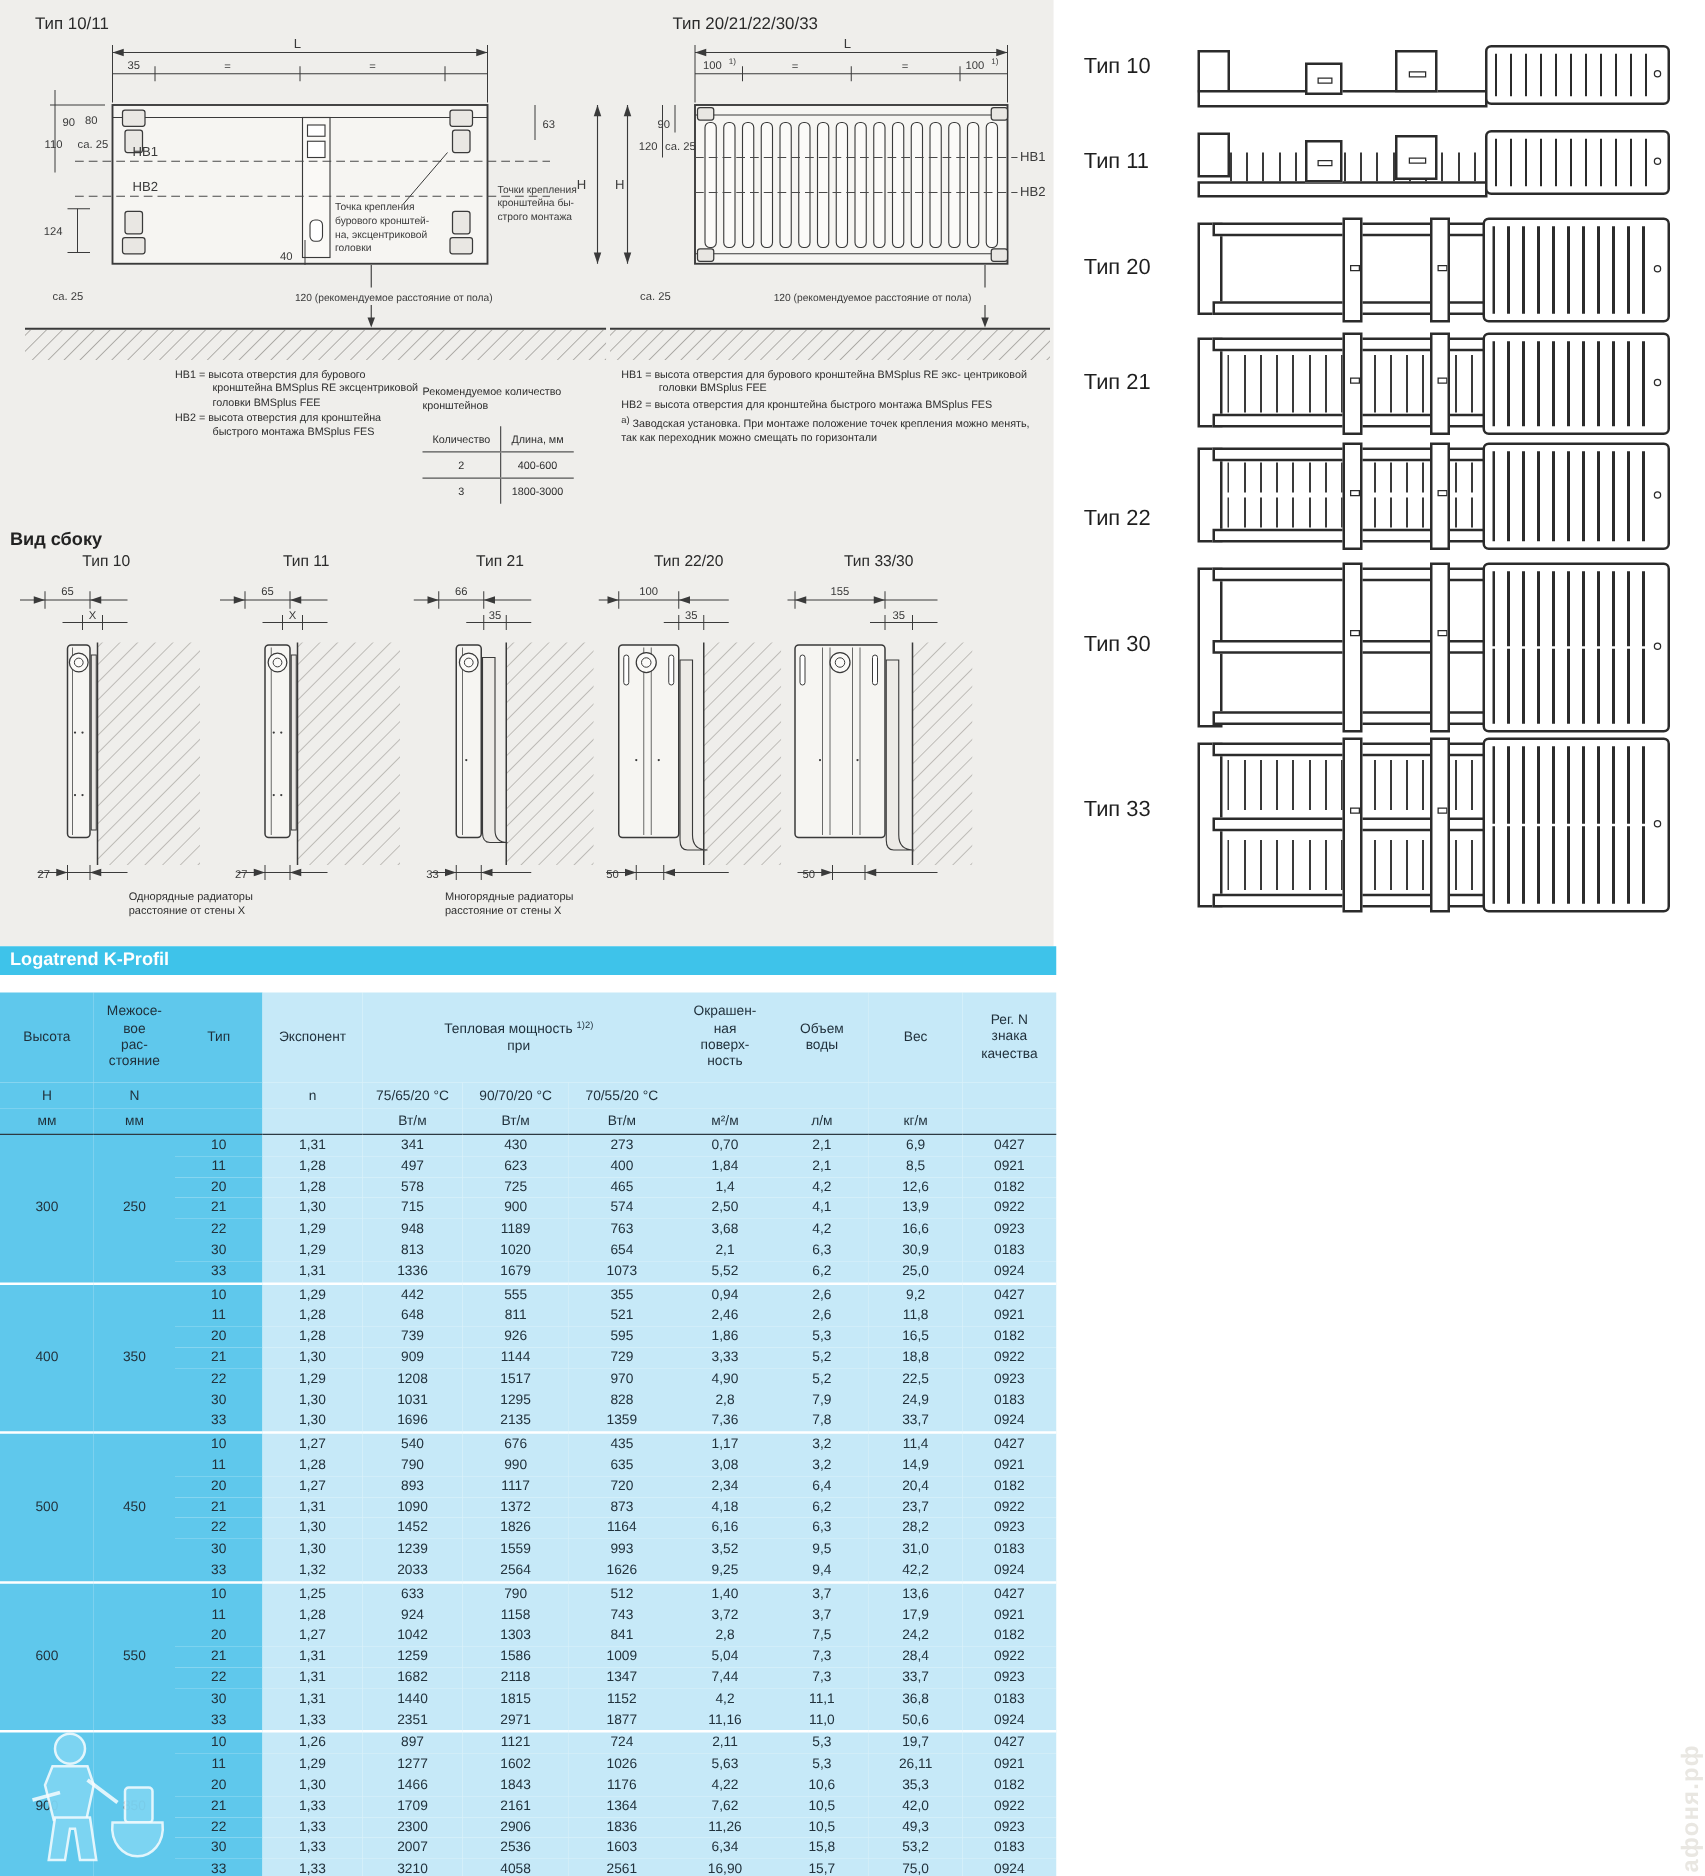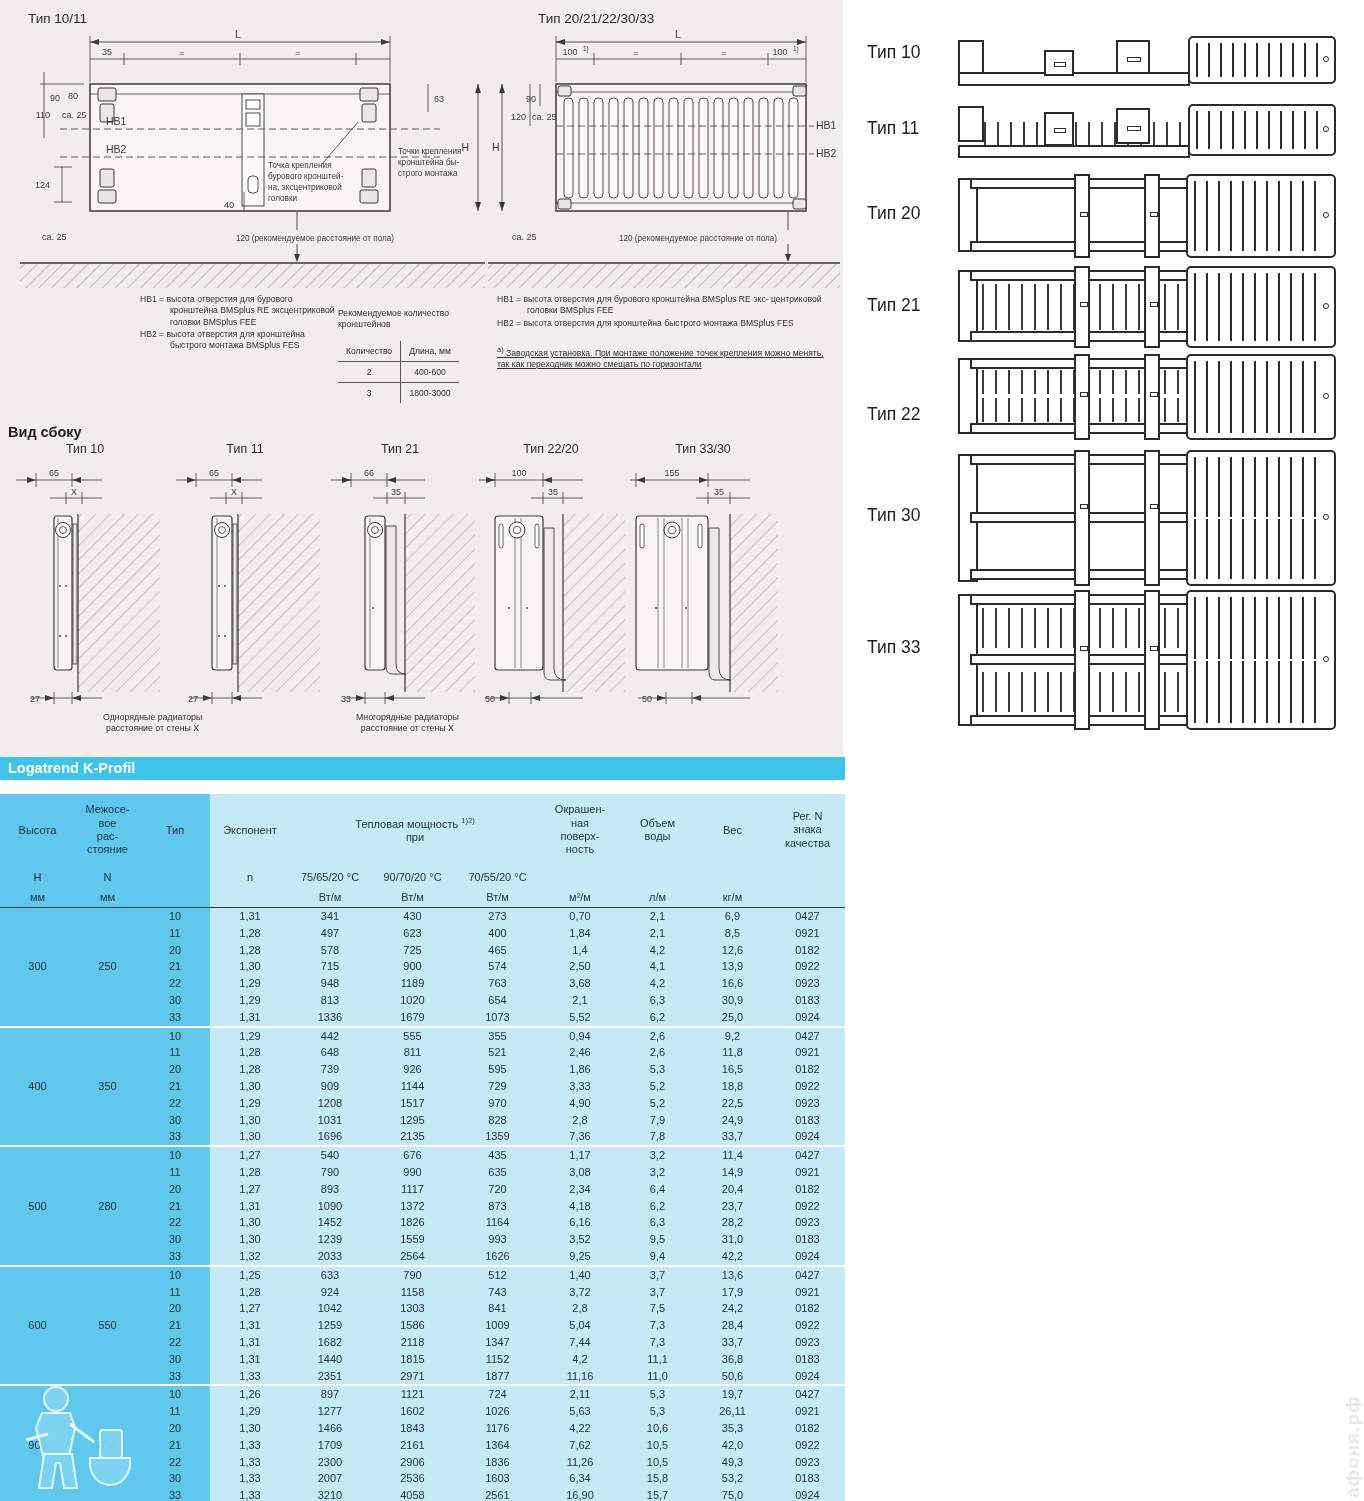--- a/index.html
+++ b/index.html
@@ -8,30 +8,30 @@
   .abs{position:absolute;}
   
   #draw-panel{position:absolute;left:0;top:0;width:843px;height:757px;background:#efeeeb;}
   .dwg-title{position:absolute;font-size:13.5px;color:#2b2b2b;}
   svg text{font-family:"Liberation Sans",sans-serif;font-size:9px;fill:#3a3a3a;}
   svg .big{font-size:10.5px;}
   svg .sm{font-size:8.2px;}
   svg .note{font-size:8.2px;}
   .legend{position:absolute;font-size:8.6px;line-height:1.32;color:#2e2e2e;}
   .legend p{margin:0 0 1px 0;padding-left:30px;text-indent:-30px;}
-  .legend p.factory{padding-left:0;text-indent:0;margin-top:16px;text-decoration:underline;}
+  .legend p.factory{padding-left:0;text-indent:0;margin-top:2px;}
   .b-title{font-size:8.6px;line-height:1.32;width:130px;}
   .btable{border-collapse:collapse;font-size:8.6px;margin-top:10px;color:#2e2e2e;}
   .btable th,.btable td{font-weight:normal;text-align:center;padding:5px 8px;}
   .btable th{border-bottom:1px solid #555;text-align:center;}
   .btable tr.r1 td{border-bottom:1px solid #555;}
   .btable .vline{border-left:1px solid #555;}
   .side-heading{position:absolute;left:8px;top:424px;font-size:14.5px;font-weight:bold;color:#222;}
   .sv-label{position:absolute;width:150px;text-align:center;font-size:12.5px;color:#2b2b2b;top:442px;}
-  .caption{position:absolute;font-size:8.8px;line-height:1.35;color:#2e2e2e;text-align:center;}
+  .caption{position:absolute;font-size:8.8px;line-height:1.35;color:#2e2e2e;}
   
   #xsec-panel{position:absolute;left:843px;top:0;width:521px;height:757px;background:#fff;}
   .xl{position:absolute;left:24px;width:86px;font-size:17.5px;color:#1e1e1e;}
   .xsec{position:absolute;left:115px;width:378px;}
   .xsec i{display:block;position:absolute;box-sizing:border-box;}
   .frame{border:2px solid #2b2b2b;background:#fff;}
   .fins{background:repeating-linear-gradient(90deg,#3a3a3a 0 1.6px,transparent 1.6px 13px);}
   .grille{border:2px solid #2b2b2b;border-radius:5px;background:#fff;}
   .grille .bars{left:6px;right:16px;top:5px;bottom:5px;
       background:repeating-linear-gradient(90deg,#2b2b2b 0 1.8px,transparent 1.8px 12px);}
@@ -823,21 +823,21 @@
             <td>1696</td>
             <td>2135</td>
             <td>1359</td>
             <td>7,36</td>
             <td>7,8</td>
             <td>33,7</td>
             <td>0924</td>
           </tr>
           <tr class="sep">
             <td class="dark" rowspan="7">500</td>
-            <td class="dark" rowspan="7">280</td>
+            <td class="dark" rowspan="7">450</td>
             <td class="dark">10</td>
             <td>1,27</td>
             <td>540</td>
             <td>676</td>
             <td>435</td>
             <td>1,17</td>
             <td>3,2</td>
             <td>11,4</td>
             <td>0427</td>
           </tr>

